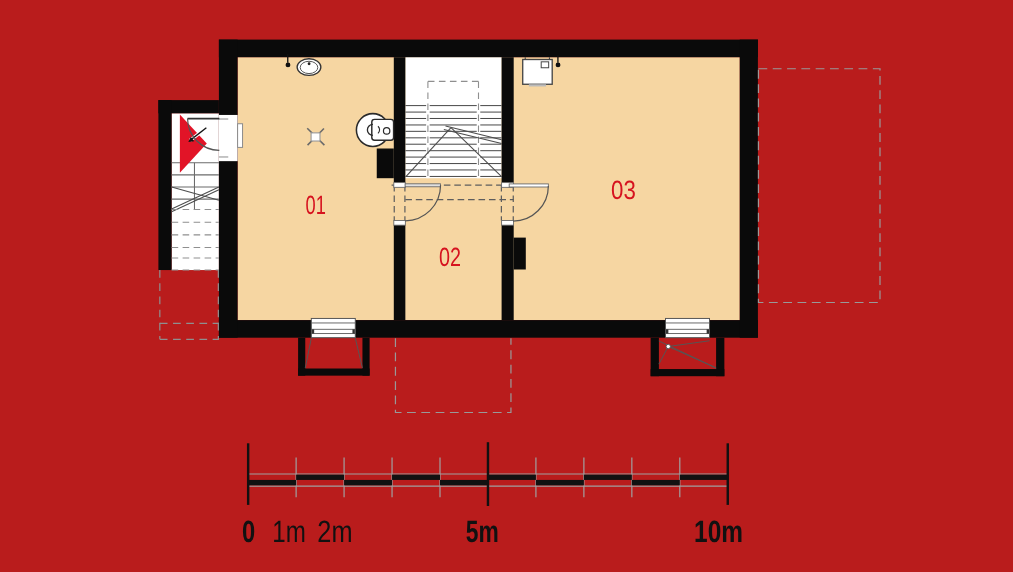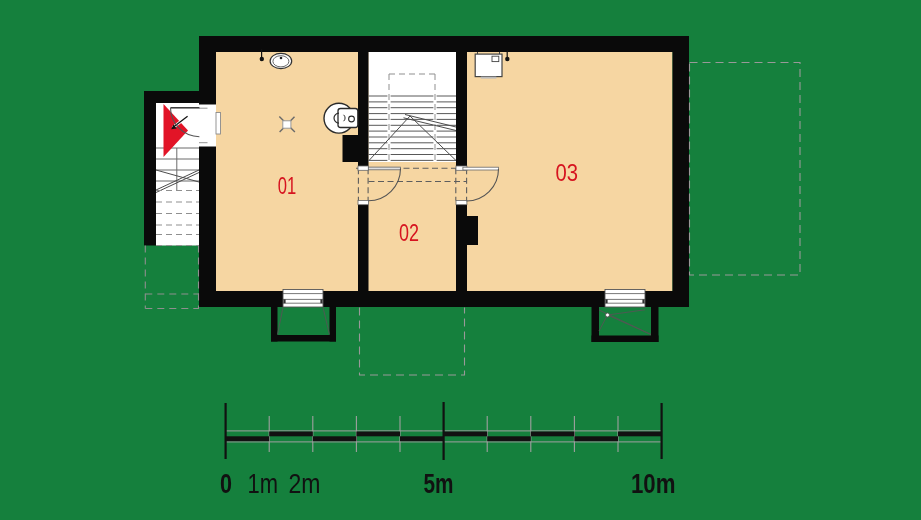--- a/index.html
+++ b/index.html
@@ -1,16 +1,16 @@
 <!DOCTYPE html>
 <html><head>
 <meta charset="utf-8">
 <style>
   html,body{margin:0;padding:0;background:#ffffff;}
-  #page{position:relative;width:921px;height:520px;background:#15803d;overflow:hidden;
+  #page{position:relative;width:921px;height:520px;background:#b91c1c;overflow:hidden;
         font-family:"Liberation Sans", sans-serif;}
   svg{position:absolute;left:0;top:0;}
 </style>
 </head>
 <body>
 <div id="page">
 <svg width="921" height="520" viewBox="0 0 921 520" xmlns="http://www.w3.org/2000/svg">
 
 <rect x="216" y="52" width="456.5" height="239" fill="#f6d6a2"></rect>
 

